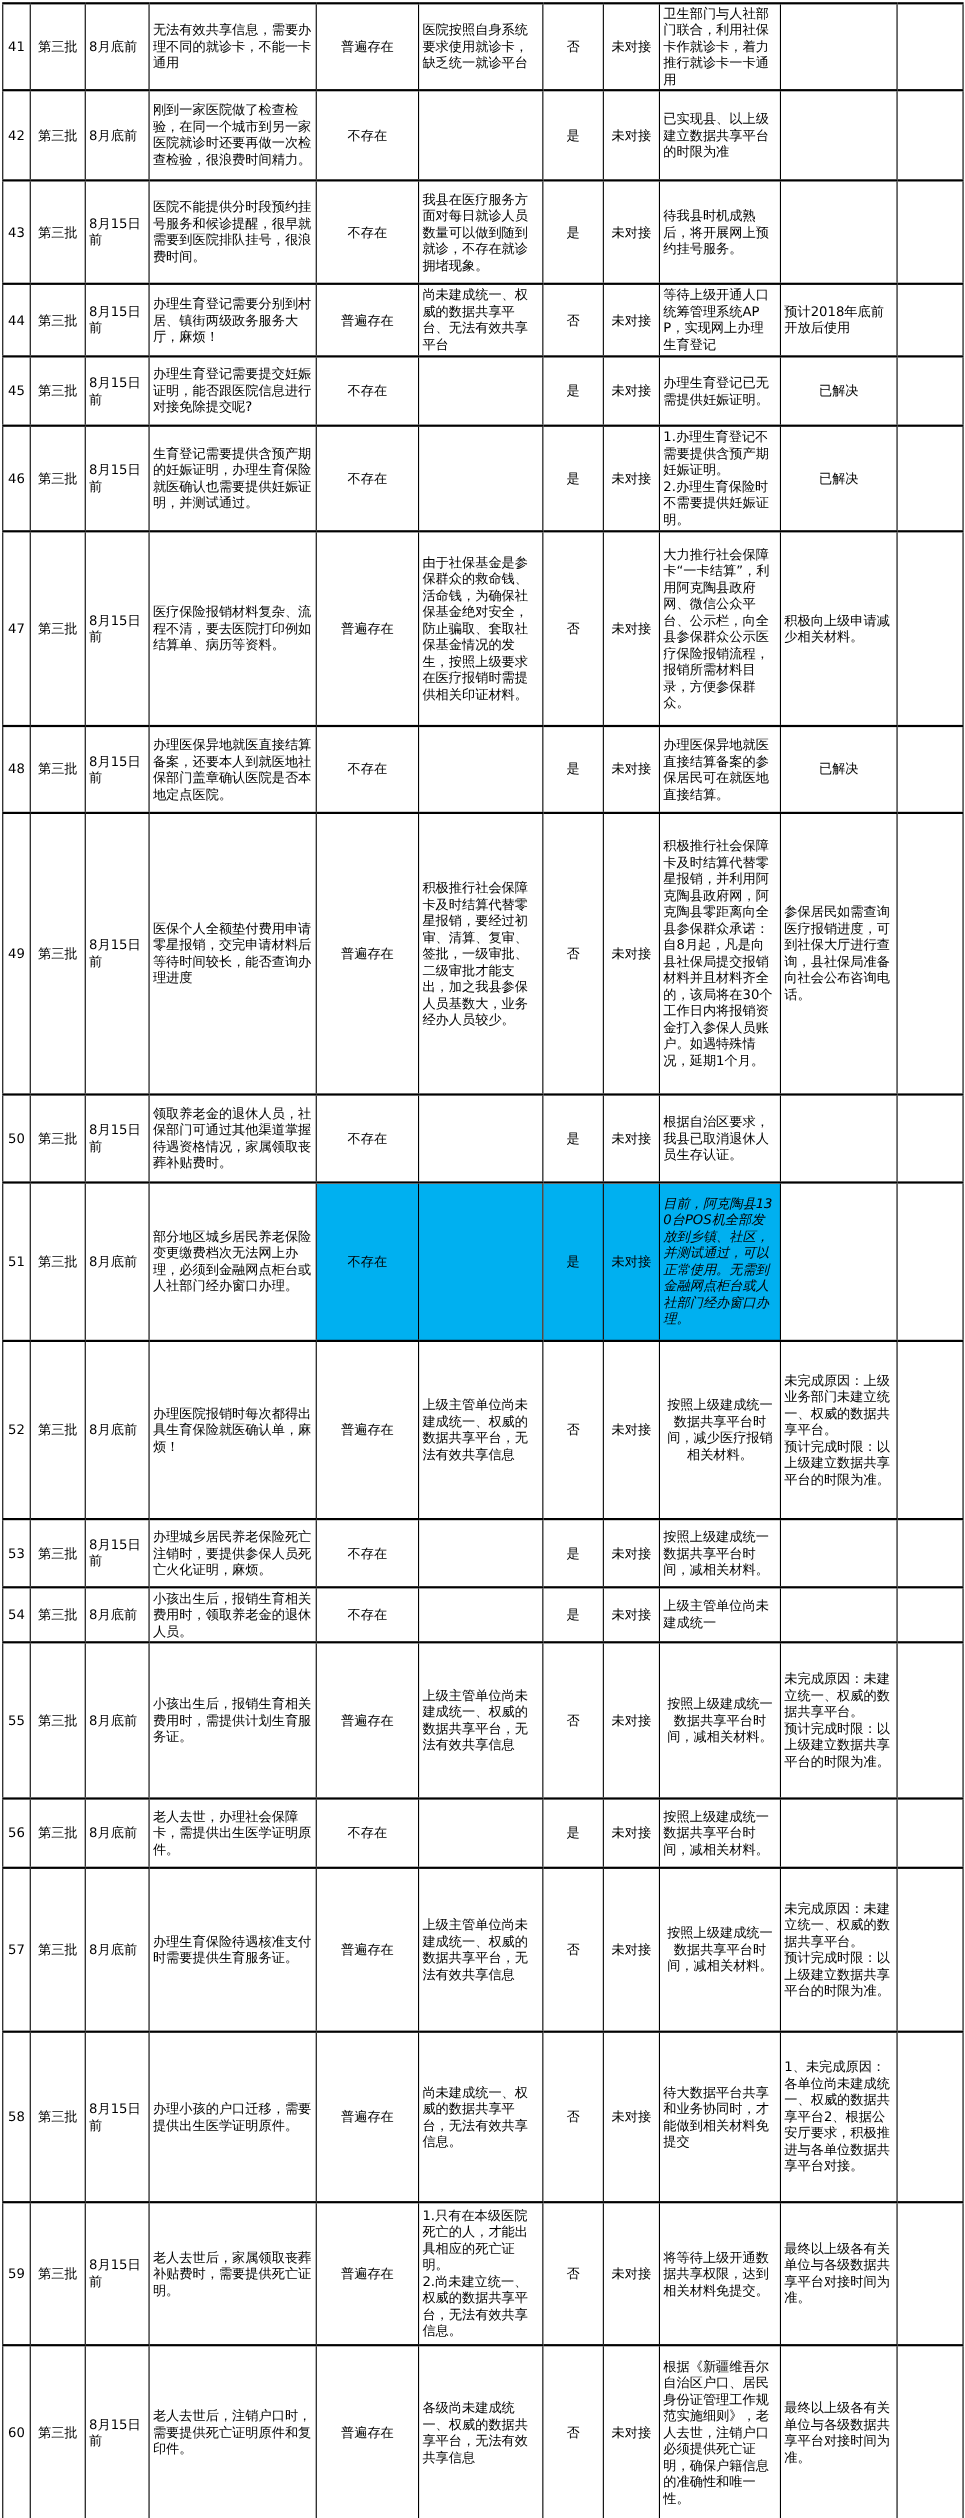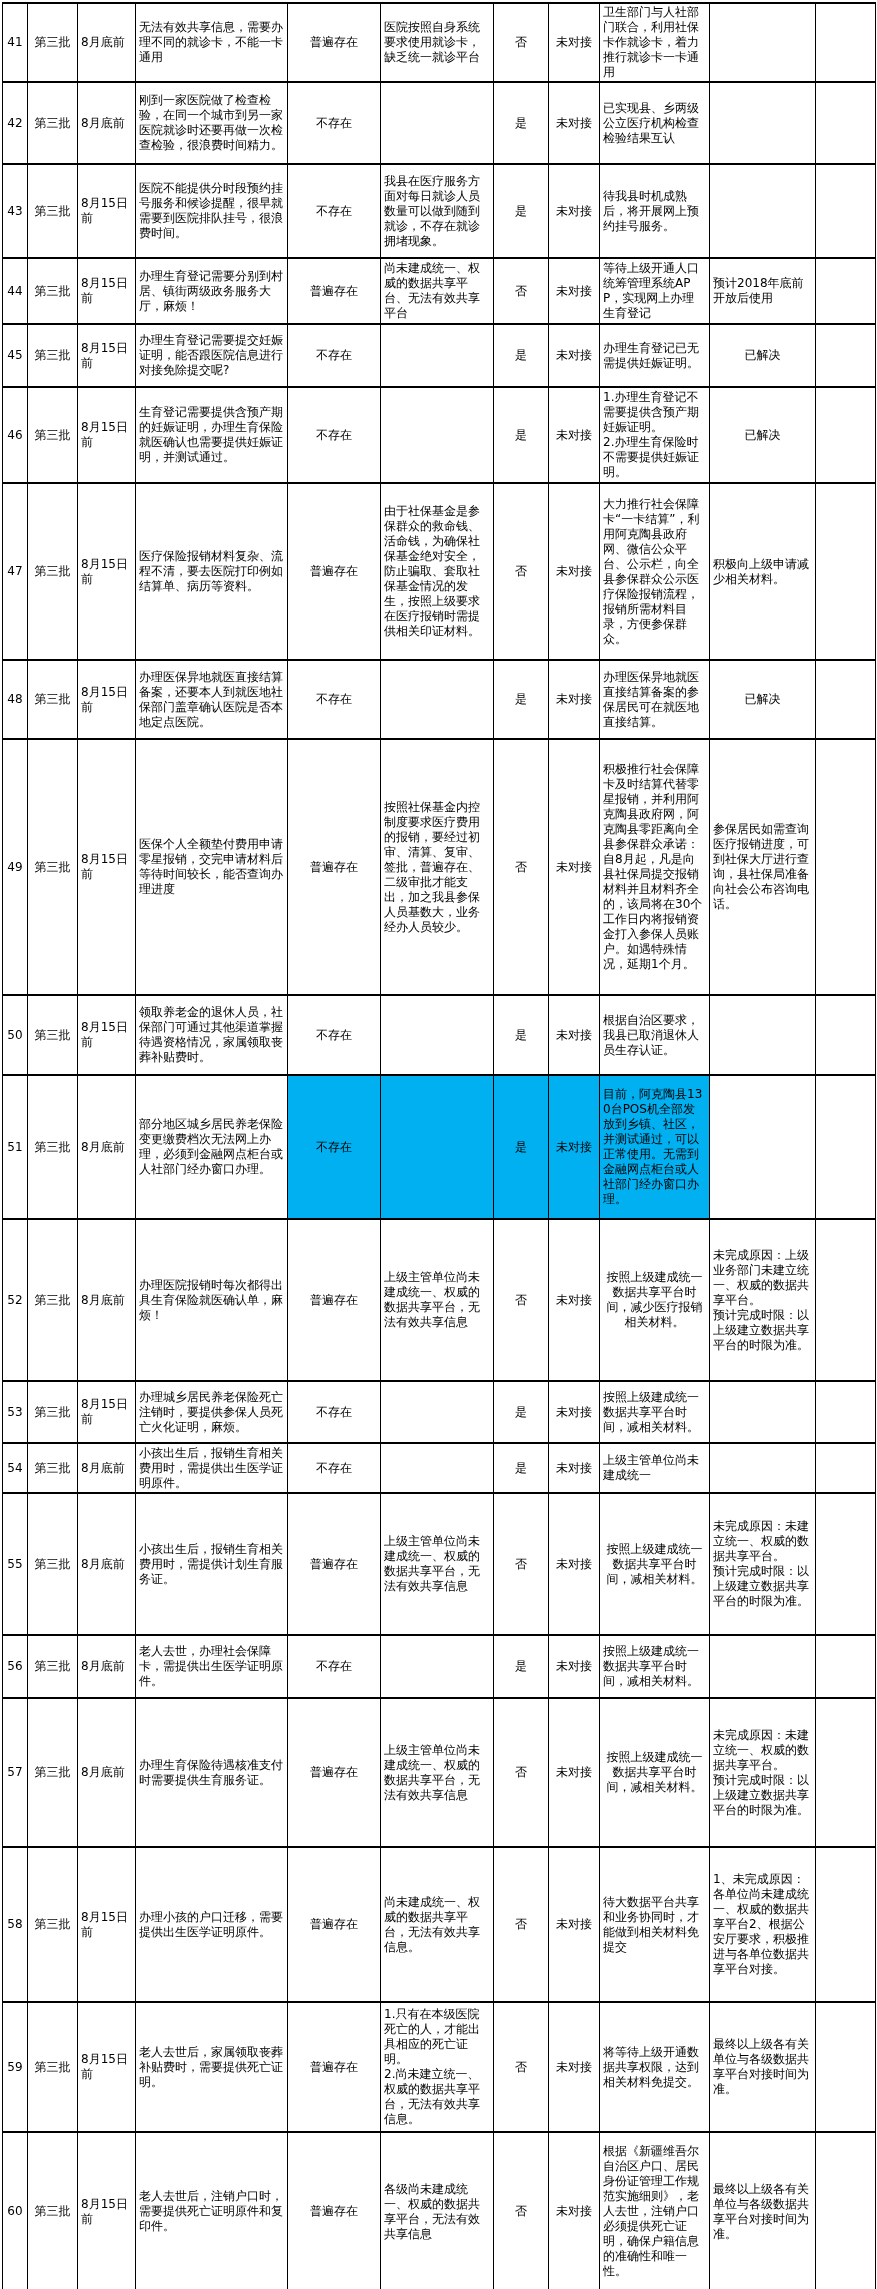--- a/index.html
+++ b/index.html
@@ -67,21 +67,21 @@
         </tr>
         <tr style="height: 82px;">
           <td class="ac">42</td>
           <td class="ac">第三批</td>
           <td class="al">8月底前</td>
           <td class="al">刚到一家医院做了检查检验，在同一个城市到另一家医院就诊时还要再做一次检查检验，很浪费时间精力。</td>
           <td class="ac">不存在</td>
           <td class="al"></td>
           <td class="ac">是</td>
           <td class="ac">未对接</td>
-          <td class="al">已实现县、乡两级公立医疗机构检查检验结果互认</td>
+          <td class="al">已实现县、以上级建立数据共享平台的时限为准</td>
           <td class="al"></td>
           <td class="ac"></td>
         </tr>
         <tr style="height: 94px;">
           <td class="ac">43</td>
           <td class="ac">第三批</td>
           <td class="al">8月15日前</td>
           <td class="al">医院不能提供分时段预约挂号服务和候诊提醒，很早就需要到医院排队挂号，很浪费时间。</td>
           <td class="ac">不存在</td>
           <td class="al">我县在医疗服务方面对每日就诊人员数量可以做到随到就诊，不存在就诊拥堵现象。</td>
@@ -156,21 +156,21 @@
           <td class="al">办理医保异地就医直接结算备案的参保居民可在就医地直接结算。</td>
           <td class="ac">已解决</td>
           <td class="ac"></td>
         </tr>
         <tr style="height: 256px;">
           <td class="ac">49</td>
           <td class="ac">第三批</td>
           <td class="al">8月15日前</td>
           <td class="al">医保个人全额垫付费用申请零星报销，交完申请材料后等待时间较长，能否查询办理进度</td>
           <td class="ac">普遍存在</td>
-          <td class="al">按照社保基金内控制度要求医疗费用的报销，要经过初审、清算、复审、签批，普遍存在、二级审批才能支出，加之我县参保人员基数大，业务经办人员较少。</td>
+          <td class="al">积极推行社会保障卡及时结算代替零星报销，要经过初审、清算、复审、签批，一级审批、二级审批才能支出，加之我县参保人员基数大，业务经办人员较少。</td>
           <td class="ac">否</td>
           <td class="ac">未对接</td>
           <td class="al">积极推行社会保障卡及时结算代替零星报销，并利用阿克陶县政府网，阿克陶县零距离向全县参保群众承诺：自8月起，凡是向县社保局提交报销材料并且材料齐全的，该局将在30个工作日内将报销资金打入参保人员账户。如遇特殊情况，延期1个月。</td>
           <td class="al">参保居民如需查询医疗报销进度，可到社保大厅进行查询，县社保局准备向社会公布咨询电话。</td>
           <td class="ac"></td>
         </tr>
         <tr style="height: 80px;">
           <td class="ac">50</td>
           <td class="ac">第三批</td>
           <td class="al">8月15日前</td>
@@ -185,21 +185,21 @@
         </tr>
         <tr style="height: 144px;">
           <td class="ac">51</td>
           <td class="ac">第三批</td>
           <td class="al">8月底前</td>
           <td class="al">部分地区城乡居民养老保险变更缴费档次无法网上办理，必须到金融网点柜台或人社部门经办窗口办理。</td>
           <td class="ac" style="background: rgb(0, 176, 240);">不存在</td>
           <td class="al" style="background: rgb(0, 176, 240);"></td>
           <td class="ac" style="background: rgb(0, 176, 240);">是</td>
           <td class="ac" style="background: rgb(0, 176, 240);">未对接</td>
-          <td class="al" style="background: rgb(0, 176, 240);">目前，阿克陶县130台POS机全部发放到乡镇、社区，并测试通过，可以正常使用。无需到金融网点柜台或人社部门经办窗口办理。</td>
+          <td class="al" style="background: rgb(0, 176, 240); font-style: italic;">目前，阿克陶县130台POS机全部发放到乡镇、社区，并测试通过，可以正常使用。无需到金融网点柜台或人社部门经办窗口办理。</td>
           <td class="al"></td>
           <td class="ac"></td>
         </tr>
         <tr style="height: 162px;">
           <td class="ac">52</td>
           <td class="ac">第三批</td>
           <td class="al">8月底前</td>
           <td class="al">办理医院报销时每次都得出具生育保险就医确认单，麻烦！</td>
           <td class="ac">普遍存在</td>
           <td class="al">上级主管单位尚未建成统一、权威的数据共享平台，无法有效共享信息</td>
@@ -220,21 +220,21 @@
           <td class="ac">是</td>
           <td class="ac">未对接</td>
           <td class="al">按照上级建成统一数据共享平台时间，减相关材料。</td>
           <td class="al"></td>
           <td class="ac"></td>
         </tr>
         <tr style="height: 50px;">
           <td class="ac">54</td>
           <td class="ac">第三批</td>
           <td class="al">8月底前</td>
-          <td class="al">小孩出生后，报销生育相关费用时，需提供出生医学证明原件。</td>
+          <td class="al">小孩出生后，报销生育相关费用时，领取养老金的退休人员。</td>
           <td class="ac">不存在</td>
           <td class="al"></td>
           <td class="ac">是</td>
           <td class="ac">未对接</td>
           <td class="al">上级主管单位尚未建成统一</td>
           <td class="al"></td>
           <td class="ac"></td>
         </tr>
         <tr style="height: 142px;">
           <td class="ac">55</td>

